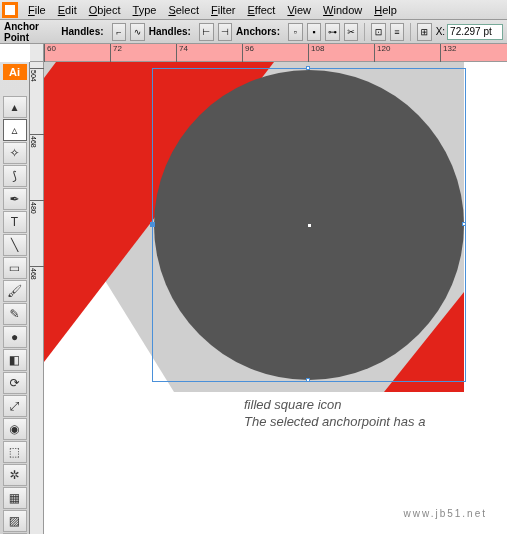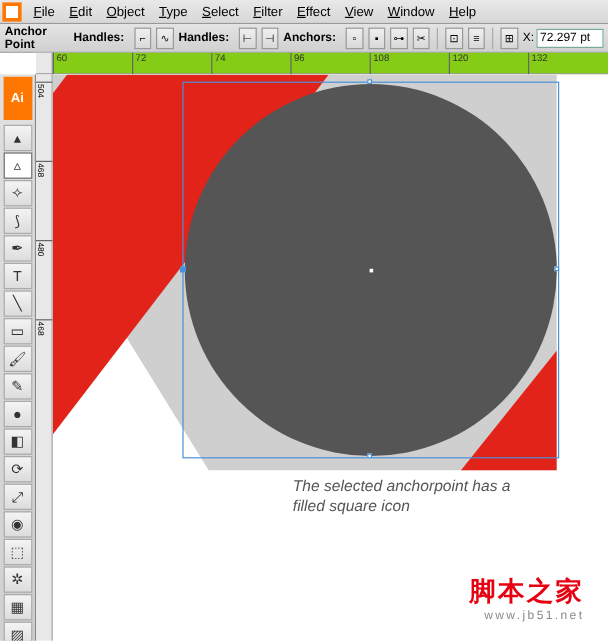--- a/index.html
+++ b/index.html
@@ -11,29 +11,29 @@
 .menubar .menu-item { padding: 2px 6px; cursor: default; }
 .menubar .menu-item u { text-decoration: underline; }
 
 .controlbar { height: 24px; background: linear-gradient(#e4e4e4,#d0d0d0); display: flex; align-items: center; font-size: 10px; padding: 0 4px; border-bottom: 1px solid #999; gap: 4px; }
 .controlbar .lbl { margin-right: 4px; font-weight: bold; }
 .cb-btn { width: 18px; height: 18px; background: linear-gradient(#f0f0f0,#d8d8d8); border: 1px solid #999; display: flex; align-items: center; justify-content: center; font-size: 9px; }
 .cb-sep { width: 1px; height: 18px; background: #aaa; margin: 0 2px; }
 .xfield { display: flex; align-items: center; gap: 2px; }
 .xfield input { width: 56px; height: 16px; font-size: 10px; border: 1px solid #7a9; padding: 4px 2px; }
 
-.ruler-h { position: absolute; left: 44px; top: 44px; right: 0; height: 18px; background: #84cc16; border-bottom: 1px solid #999; display: flex; font-size: 8px; color: #333; }
+.ruler-h { position: absolute; left: 44px; top: 44px; right: 0; height: 18px; background: #fca5a5; border-bottom: 1px solid #999; display: flex; font-size: 8px; color: #333; }
 .ruler-h .tick { position: absolute; top: 0; border-left: 1px solid #666; height: 18px; padding-left: 2px; }
 .ruler-v { position: absolute; left: 30px; top: 62px; width: 14px; bottom: 0; background: #e8e8e8; border-right: 1px solid #999; }
 .ruler-v .tick { position: absolute; left: 0; border-top: 1px solid #666; width: 14px; font-size: 7px; writing-mode: vertical-lr; padding-top: 1px; }
 
 .tab-corner { position: absolute; left: 30px; top: 44px; width: 14px; height: 18px; background: #e8e8e8; border-right: 1px solid #999; border-bottom: 1px solid #999; }
 
 .toolbox { position: absolute; left: 0; top: 62px; width: 30px; background: linear-gradient(#e0e0e0,#d0d0d0); border-right: 1px solid #888; padding-top: 2px; }
-.ai-badge { width: 24px; height: 36px; background: #ff7700; margin: 0 auto 4px; display: flex; align-items: center; justify-content: center; color: #fff; font-weight: bold; font-size: 11px; }
+.ai-badge { width: 24px; height: 16px; background: #ff7700; margin: 0 auto 16px; display: flex; align-items: center; justify-content: center; color: #fff; font-weight: bold; font-size: 11px; }
 .tool { width: 24px; height: 22px; margin: 0 auto 1px; background: linear-gradient(#f4f4f4,#dcdcdc); border: 1px solid #aaa; display: flex; align-items: center; justify-content: center; font-size: 12px; color: #333; cursor: pointer; }
 .tool.sel { background: #fff; border-color: #666; }
 
 .canvas { position: absolute; left: 44px; top: 62px; right: 0; bottom: 0; background: #fff; overflow: hidden; }
 .artboard { position: absolute; left: 0; top: 0; width: 420px; height: 330px; }
 .red-poly { position: absolute; left: 0; top: 0; width: 420px; height: 330px; }
 .circle { position: absolute; left: 110px; top: 8px; width: 310px; height: 310px; border-radius: 50%; background: #555; }
 .bbox { position: absolute; left: 108px; top: 6px; width: 314px; height: 314px; border: 1px solid #4a90d9; }
 .anchor { position: absolute; width: 5px; height: 5px; background: #4a90d9; }
 .anchor.hollow { background: #fff; border: 1px solid #4a90d9; width: 4px; height: 4px; }
@@ -142,21 +142,20 @@
     </svg>
     <div class="circle"></div>
     <div class="bbox"></div>
     <div class="anchor" style="left:106px;top:160px"></div>
     <div class="anchor hollow" style="left:262px;top:4px"></div>
     <div class="anchor hollow" style="left:418px;top:160px"></div>
     <div class="anchor hollow" style="left:262px;top:316px"></div>
     <div class="center-dot" style="left:264px;top:162px"></div>
   </div>
   <div class="caption">
+    <div>filled square icon</div>
     <div>The selected anchorpoint has a</div>
-    <div>filled square icon</div>
   </div>
 </div>
 
 <div class="watermark">
-  <div class="cn">脚本之家</div>
   <div class="url">www.jb51.net</div>
 </div>
 
 </body></html>

